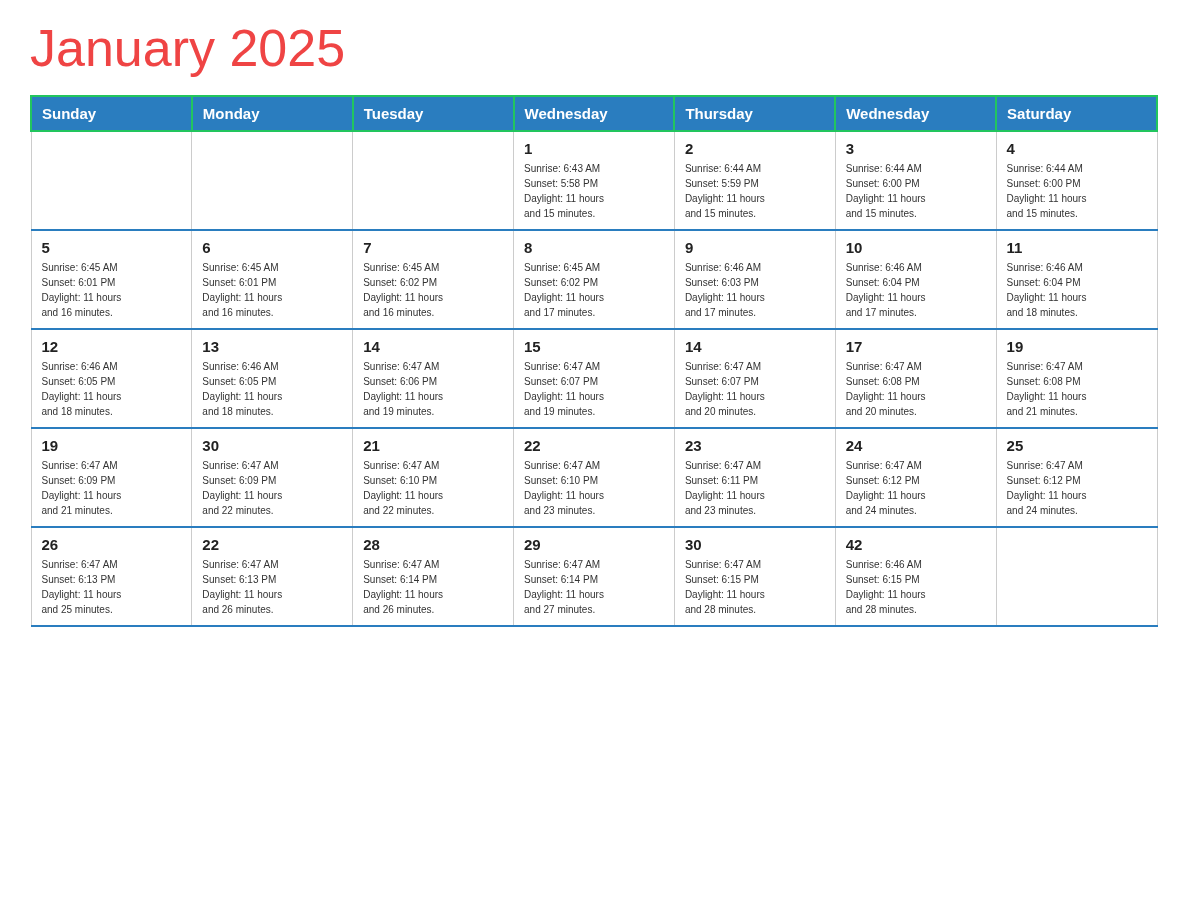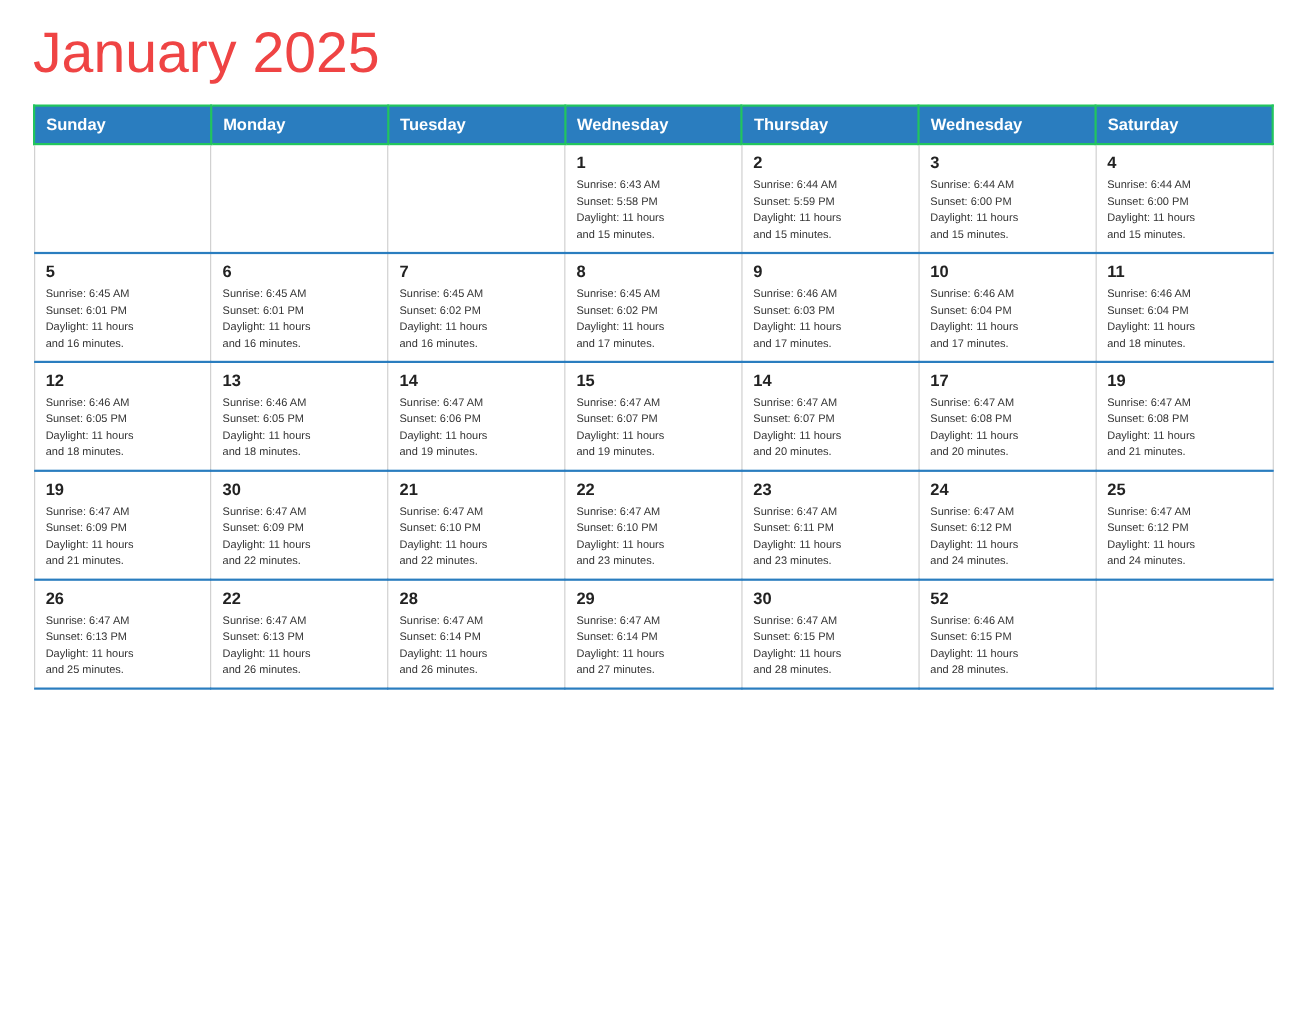--- a/index.html
+++ b/index.html
@@ -252,19 +252,19 @@
         </td>
         <td>
           <span class="day-number">29</span>
           <div class="day-info">Sunrise: 6:47 AM<br>Sunset: 6:14 PM<br>Daylight: 11 hours<br>and 27 minutes.</div>
         </td>
         <td>
           <span class="day-number">30</span>
           <div class="day-info">Sunrise: 6:47 AM<br>Sunset: 6:15 PM<br>Daylight: 11 hours<br>and 28 minutes.</div>
         </td>
         <td>
-          <span class="day-number">52</span>
+          <span class="day-number">42</span>
           <div class="day-info">Sunrise: 6:46 AM<br>Sunset: 6:15 PM<br>Daylight: 11 hours<br>and 28 minutes.</div>
         </td>
         <td class="empty"></td>
       </tr>
     </tbody>
 </table>
 
 </body></html>

